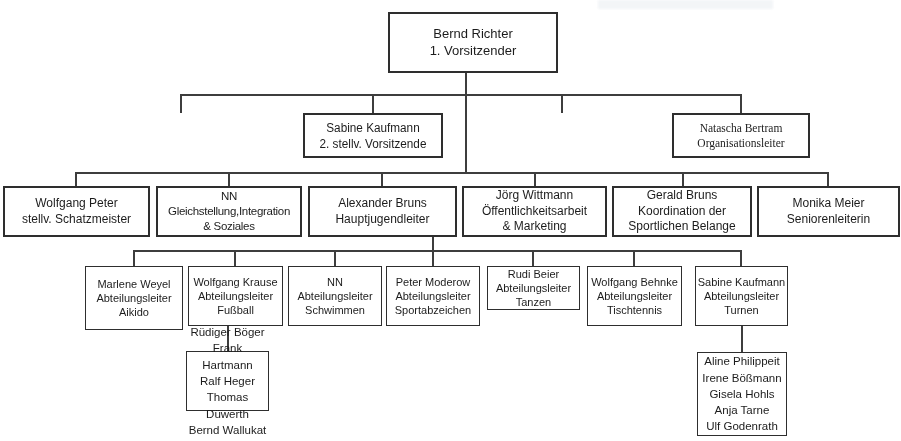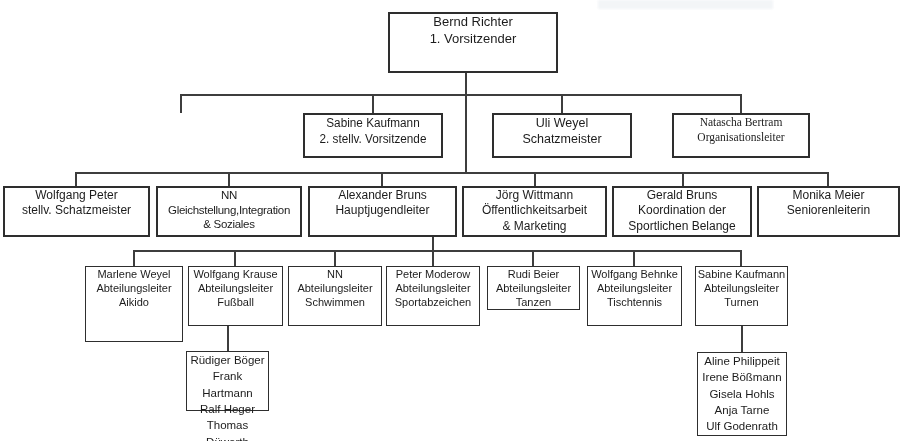--- a/index.html
+++ b/index.html
@@ -3,21 +3,21 @@
 <meta charset="utf-8">
 <style>
   html,body{margin:0;padding:0;background:#fff;}
   .stage{
     position:relative;width:901px;height:441px;background:#ffffff;
     font-family:"Liberation Sans",sans-serif;color:#1c1c1c;overflow:hidden;
   }
   .wires{position:absolute;left:0;top:0;width:901px;height:441px;}
   .node{
     position:absolute;box-sizing:border-box;background:#ffffff;
-    border:2px solid #2e2e2e;display:flex;align-items:flex-start;justify-content:center;
+    border:2px solid #2e2e2e;display:flex;align-items:center;justify-content:center;
     text-align:center;line-height:1.28;z-index:2;
   }
   .node span{white-space:pre-line;display:block;width:100%;}
   .lvl1{font-size:13px;}
   .lvl2{font-size:12.5px;}
   .lvl2 .condensed{transform:scaleX(0.94);transform-origin:center;}
   .alt-font{font-family:Liberation Serif, serif;font-size:11.5px;color:#222;}
   .lvl3{font-size:12px;}
   .lvl3 .tight{font-size:11.5px;letter-spacing:-0.3px;}
   .lvl4,.lvl5{border-width:1px;font-size:11px;}
@@ -44,24 +44,20 @@
 
   <div class="node lvl1" style="left:388px;top:12px;width:170px;height:61px">
     <span>Bernd Richter
 1. Vorsitzender</span>
   </div>
 
   <div class="node lvl2" style="left:303px;top:113px;width:140px;height:45px">
     <span class="condensed">Sabine Kaufmann
 2. stellv. Vorsitzende</span>
   </div>
-  <div class="node lvl2" style="left:492px;top:113px;width:140px;height:45px">
-    <span>Uli Weyel
-Schatzmeister</span>
-  </div>
   <div class="node lvl2 alt-font" style="left:672px;top:113px;width:138px;height:45px">
     <span>Natascha Bertram
 Organisationsleiter</span>
   </div>
 
   <div class="node lvl3" style="left:3px;top:186px;width:147px;height:51px">
     <span>Wolfgang Peter
 stellv. Schatzmeister</span>
   </div>
   <div class="node lvl3" style="left:156px;top:186px;width:146px;height:51px">
@@ -81,21 +77,21 @@
   <div class="node lvl3" style="left:612px;top:186px;width:140px;height:51px">
     <span>Gerald Bruns
 Koordination der
 Sportlichen Belange</span>
   </div>
   <div class="node lvl3" style="left:757px;top:186px;width:143px;height:51px">
     <span>Monika Meier
 Seniorenleiterin</span>
   </div>
 
-  <div class="node lvl4" style="left:85px;top:266px;width:98px;height:76px">
+  <div class="node lvl4" style="left:85px;top:266px;width:98px;height:64px">
     <span>Marlene Weyel
 Abteilungsleiter
 Aikido</span>
   </div>
   <div class="node lvl4" style="left:188px;top:266px;width:95px;height:60px">
     <span>Wolfgang Krause
 Abteilungsleiter
 Fußball</span>
   </div>
   <div class="node lvl4" style="left:288px;top:266px;width:94px;height:60px">

